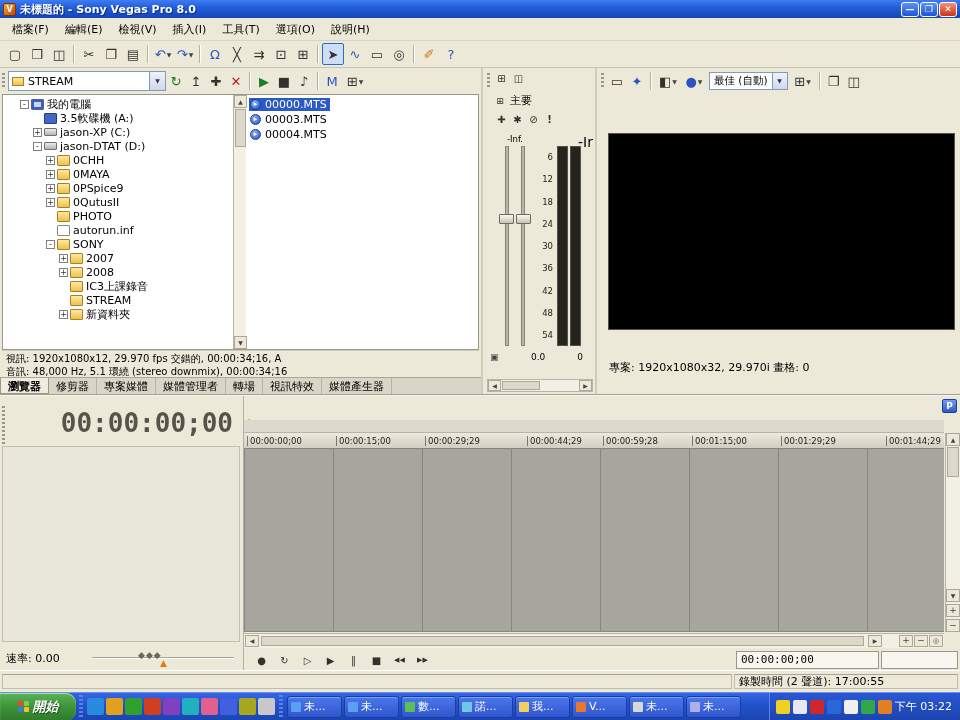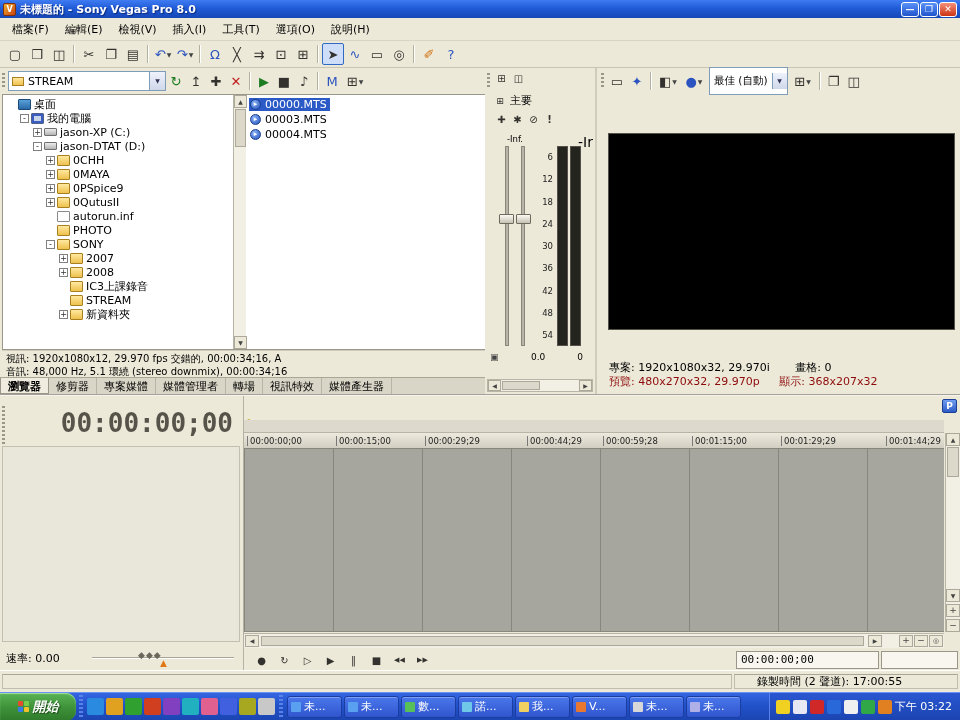--- a/index.html
+++ b/index.html
@@ -18,21 +18,21 @@
 .menu-item{padding:3px 8px;white-space:nowrap}
 .toolbar{position:absolute;left:0;top:41px;width:960px;height:27px;display:flex;align-items:center;padding-left:4px;border-bottom:1px solid #c8c4b6;background:#ece9d8}
 .tbtn{width:22px;height:22px;border:1px solid transparent;border-radius:2px;display:flex;align-items:center;justify-content:center;font-size:13px;color:#33322e;position:relative}
 .tbtn.pressed{border:1px solid #316ac5;background:#cfdef8}
 .tbtn .dd{font-size:6px;margin-left:1px;color:#444}
 .sep{width:2px;height:18px;margin:0 3px;border-left:1px solid #b4b0a0;border-right:1px solid #fff}
 .grip{width:3px;background:repeating-linear-gradient(180deg,#9a968a 0 2px,transparent 2px 4px)}
 .c-blue{color:#2b54c0}.c-green{color:#1e7d22}.c-red{color:#c02020}.c-orange{color:#d07010}
 
 .panel{position:absolute;top:68px;height:326px;background:#ece9d8}
-#explorer{left:0;width:580px;border-right:2px solid #cfcbbd}
+#explorer{left:0;width:483px;border-right:2px solid #cfcbbd}
 #mixer{left:485px;width:112px;border-right:2px solid #cfcbbd}
 #preview{left:599px;width:361px}
 
 .exp-toolbar{position:absolute;left:0;top:0;right:0;height:26px;display:flex;align-items:center;padding-left:6px}
 .combo{width:158px;height:20px;background:#fff;border:1px solid #7f9db9;display:flex;align-items:center;padding-left:3px}
 .combo .fold{width:12px;height:9px;background:linear-gradient(#ffe9a0,#f0c050);border:1px solid #a88020;margin-right:4px}
 .combo .ctext{flex:1;font-size:11px}
 .combo .cbtn{width:16px;height:18px;background:linear-gradient(#eef2fb,#cfd8ea);border-left:1px solid #7f9db9;font-size:6px;text-align:center;line-height:18px;color:#335}
 .exp-body{position:absolute;left:2px;top:26px;right:2px;bottom:44px;background:#fff;border:1px solid #9a968a;display:flex}
 .tree{width:230px;overflow:hidden;position:relative;padding-top:2px}
@@ -64,21 +64,21 @@
 .mx-track{position:absolute;width:4px;top:78px;bottom:48px;background:#b8b4a8;border:1px solid #8a867a}
 .mx-handle{position:absolute;width:15px;height:10px;background:linear-gradient(#fbf9f2,#c6c2b4);border:1px solid #6e6a5e;border-radius:1px}
 .mx-meter{position:absolute;width:11px;top:78px;bottom:48px;background:#24241f;border:1px solid #55514a}
 .mx-ic{width:15px;height:15px;display:flex;align-items:center;justify-content:center;font-size:10px;color:#33322e;border:1px solid transparent}
 .mxsb{position:absolute;left:2px;right:2px;bottom:2px;height:13px;background:#f2efe4;border:1px solid #b8b4a6}
 
 .pv-toolbar{position:absolute;left:0;top:0;right:0;height:26px;display:flex;align-items:center;padding-left:6px}
 .pv-screen{position:absolute;left:9px;top:65px;width:347px;height:197px;background:#000;border:1px solid #55524a}
 .pv-info{position:absolute;left:10px;right:2px;font-size:11px;white-space:nowrap}
 .pv-red{color:#8e0b0b}
-.qdrop{height:28px;background:#fff;border:1px solid #7f9db9;display:flex;align-items:center;font-size:10.5px;padding-left:4px;margin:8px 2px}
+.qdrop{height:18px;background:#fff;border:1px solid #7f9db9;display:flex;align-items:center;font-size:10.5px;padding-left:4px;margin:8px 2px}
 .qdrop .cbtn{width:15px;height:16px;background:linear-gradient(#eef2fb,#cfd8ea);border-left:1px solid #7f9db9;font-size:6px;text-align:center;line-height:16px;margin-left:4px;color:#335}
 
 #tl{position:absolute;left:0;top:394px;width:960px;height:276px;background:#ece9d8;border-top:2px groove #f6f4ea}
 #tl-left{position:absolute;left:0;top:0;width:243px;height:276px}
 .bigtime{position:absolute;top:12px;right:10px;font-family:"DejaVu Sans Mono","Liberation Mono",monospace;font-size:26px;font-weight:bold;color:#56544a;letter-spacing:0}
 .tl-empty{position:absolute;left:2px;right:3px;top:50px;bottom:30px;background:#e9e6da;border:1px solid #c2beb0}
 .rate-row{position:absolute;left:0;right:3px;bottom:2px;height:24px}
 .rate-line{position:absolute;left:92px;right:6px;top:11px;height:2px;background:#a8a496;border-bottom:1px solid #fff}
 .rate-dia{position:absolute;left:138px;top:4px;font-size:9px;color:#6a675c;letter-spacing:1px}
 .rate-ptr{position:absolute;left:160px;top:12px;font-size:9px;color:#e07818}
@@ -186,31 +186,31 @@
       <span class="sep"></span>
       <span class="tbtn c-blue" style="width:20px;height:20px">M</span>
       <span class="tbtn" style="width:26px;height:20px">
           <span>⊞</span>
           <span class="dd">▼</span>
         </span>
     </div>
 
     <div class="exp-body">
       <div class="tree">
-        <div class="trow" style="padding-left:4px">
-            <span class="expb"></span>
-            <span class="ti ti-desktop"></span>
-            <span>桌面</span>
-          </div>
         <div class="trow" style="padding-left:17px">
             <span class="expb">-</span>
             <span class="ti ti-computer"></span>
             <span>我的電腦</span>
           </div>
         <div class="trow" style="padding-left:30px">
+            <span class="expb"></span>
+            <span class="ti ti-floppy"></span>
+            <span>3.5軟碟機 (A:)</span>
+          </div>
+        <div class="trow" style="padding-left:30px">
             <span class="expb">+</span>
             <span class="ti ti-drive"></span>
             <span>jason-XP (C:)</span>
           </div>
         <div class="trow" style="padding-left:30px">
             <span class="expb">-</span>
             <span class="ti ti-drive"></span>
             <span>jason-DTAT (D:)</span>
           </div>
         <div class="trow" style="padding-left:43px">
@@ -228,27 +228,27 @@
             <span class="ti ti-folder"></span>
             <span>0PSpice9</span>
           </div>
         <div class="trow" style="padding-left:43px">
             <span class="expb">+</span>
             <span class="ti ti-folder"></span>
             <span>0QutusII</span>
           </div>
         <div class="trow" style="padding-left:43px">
             <span class="expb"></span>
+            <span class="ti ti-folder"></span>
+            <span>PHOTO</span>
+          </div>
+        <div class="trow" style="padding-left:43px">
+            <span class="expb"></span>
             <span class="ti ti-file"></span>
             <span>autorun.inf</span>
-          </div>
-        <div class="trow" style="padding-left:43px">
-            <span class="expb"></span>
-            <span class="ti ti-folder"></span>
-            <span>PHOTO</span>
           </div>
         <div class="trow" style="padding-left:43px">
             <span class="expb">-</span>
             <span class="ti ti-folder"></span>
             <span>SONY</span>
           </div>
         <div class="trow" style="padding-left:56px">
             <span class="expb">+</span>
             <span class="ti ti-folder"></span>
             <span>2007</span>
@@ -386,28 +386,22 @@
           <span class="dd">▼</span>
         </span>
       <span class="sep"></span>
       <span class="tbtn" style="width:20px;height:20px">❐</span>
       <span class="tbtn" style="width:20px;height:20px">◫</span>
     </div>
     <div class="pv-screen"></div>
     <div class="pv-info" style="top:292px">
       <span>專案:</span>
       <span>1920x1080x32, 29.970i</span>
-      <span style="margin-left:22px">畫格:</span>
+      <span style="">畫格:</span>
       <span>0</span>
-    </div>
-    <div class="pv-info pv-red" style="top:306px">
-      <span>預覽:</span>
-      <span>480x270x32, 29.970p</span>
-      <span style="margin-left:16px">顯示:</span>
-      <span>368x207x32</span>
     </div>
   </div>
 
   <div id="tl">
     <div id="tl-left">
       <div class="grip abs" style="left:2px;top:10px;height:50px"></div>
       <div class="bigtime">00:00:00;00</div>
       <div class="tl-empty"></div>
       <div class="rate-row">
         <span class="abs" style="left:6px;top:5px">速率: 0.00</span>
@@ -457,21 +451,21 @@
         <span class="t-btn" style="font-size:7px">◀◀</span>
         <span class="t-btn" style="font-size:7px">▶▶</span>
         <span class="timebox" style="left:492px;width:143px">00:00:00;00</span>
         <span class="timebox" style="left:637px;right:2px;width:auto"></span>
       </div>
     </div>
   </div>
 
   <div id="status">
     <div class="scell" style="left:2px;right:228px"></div>
-    <div class="scell" style="right:2px;width:224px;display:flex;align-items:center;padding-left:22px">
+    <div class="scell" style="right:2px;width:224px;display:flex;align-items:center;padding-left:4px">
       <span>錄製時間 (2 聲道): 17:00:55</span>
     </div>
   </div>
 
   <div id="task">
     <div class="start">
       <span class="flag">
           <i style="background:#e84a2a"></i>
           <i style="background:#7ace4a"></i>
           <i style="background:#3a7ae8"></i>

